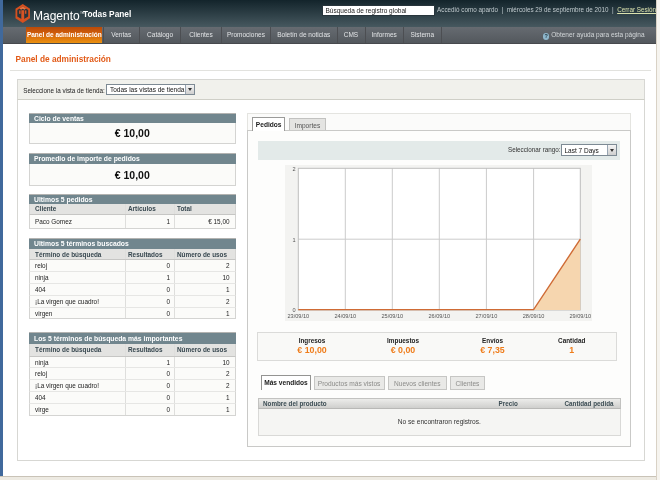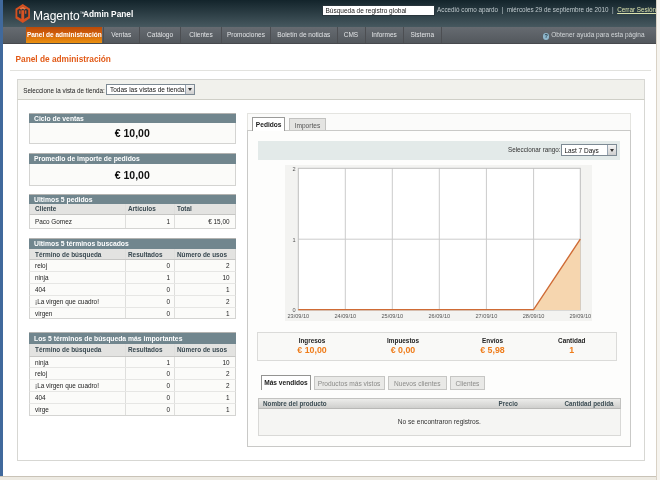--- a/index.html
+++ b/index.html
@@ -99,21 +99,21 @@
 </div>
 <svg class="abs" id="logo" width="15.5" height="19" viewBox="0 0 15.5 19">
   <polygon points="7.75,0 15,4.7 15,14.3 7.75,19 0.5,14.3 0.5,4.7" fill="#d6501f"></polygon>
   <polygon points="7.75,2.6 13.2,5.9 13.2,12.6 7.75,15.8 2.3,12.6 2.3,5.9" fill="#28343b"></polygon>
   <polygon points="7.75,2.6 11.1,4.6 9.4,5.7 7.75,4.7 6.1,5.7 4.4,4.6" fill="#e8743f"></polygon>
   <rect x="6.3" y="6.2" width="2.9" height="10" fill="#d85425"></rect>
   <rect x="4.1" y="6.4" width="1.5" height="3.4" fill="#d85425"></rect>
   <rect x="9.9" y="6.4" width="1.5" height="3.4" fill="#d85425"></rect>
 </svg>
 <div class="abs" id="brand">Magento<sup>™</sup></div>
-<div class="abs" id="brandA">Admin Panel</div>
+<div class="abs" id="brandA">Todas Panel</div>
 <div class="abs" id="searchBox">Búsqueda de registro global</div>
 <div class="abs" id="hright">Accedió como apardo&nbsp; | &nbsp;miércoles 29 de septiembre de 2010&nbsp; | &nbsp;<a>Cerrar Sesión</a></div>
 <div class="abs" id="ptitle">Panel de administración</div>
 <div class="abs" id="tsep"></div>
 <div class="abs" id="wrapper"></div>
 <div class="abs" id="storebar">
     <span class="lab">Seleccione la vista de tienda:</span>
   </div>
 <div class="sel abs" id="storeSel">
     <span class="txt">Todas las vistas de tienda</span>
@@ -251,21 +251,21 @@
 <div class="sumcell" style="left:272px;">
     <div class="l">Ingresos</div>
     <div class="v">€ 10,00</div>
   </div>
 <div class="sumcell" style="left:363px;">
     <div class="l">Impuestos</div>
     <div class="v">€ 0,00</div>
   </div>
 <div class="sumcell" style="left:452.5px;">
     <div class="l">Envíos</div>
-    <div class="v">€ 5,98</div>
+    <div class="v">€ 7,35</div>
   </div>
 <div class="sumcell" style="left:531.7px;">
     <div class="l">Cantidad</div>
     <div class="v">1</div>
   </div>
 
 <div class="tab1" id="tabMas">Más vendidos</div>
 <div class="tabg" style="left:313.6px;width:71px;">Productos más vistos</div>
 <div class="tabg" style="left:387.5px;width:59.5px;">Nuevos clientes</div>
 <div class="tabg" style="left:450px;width:35px;">Clientes</div>

